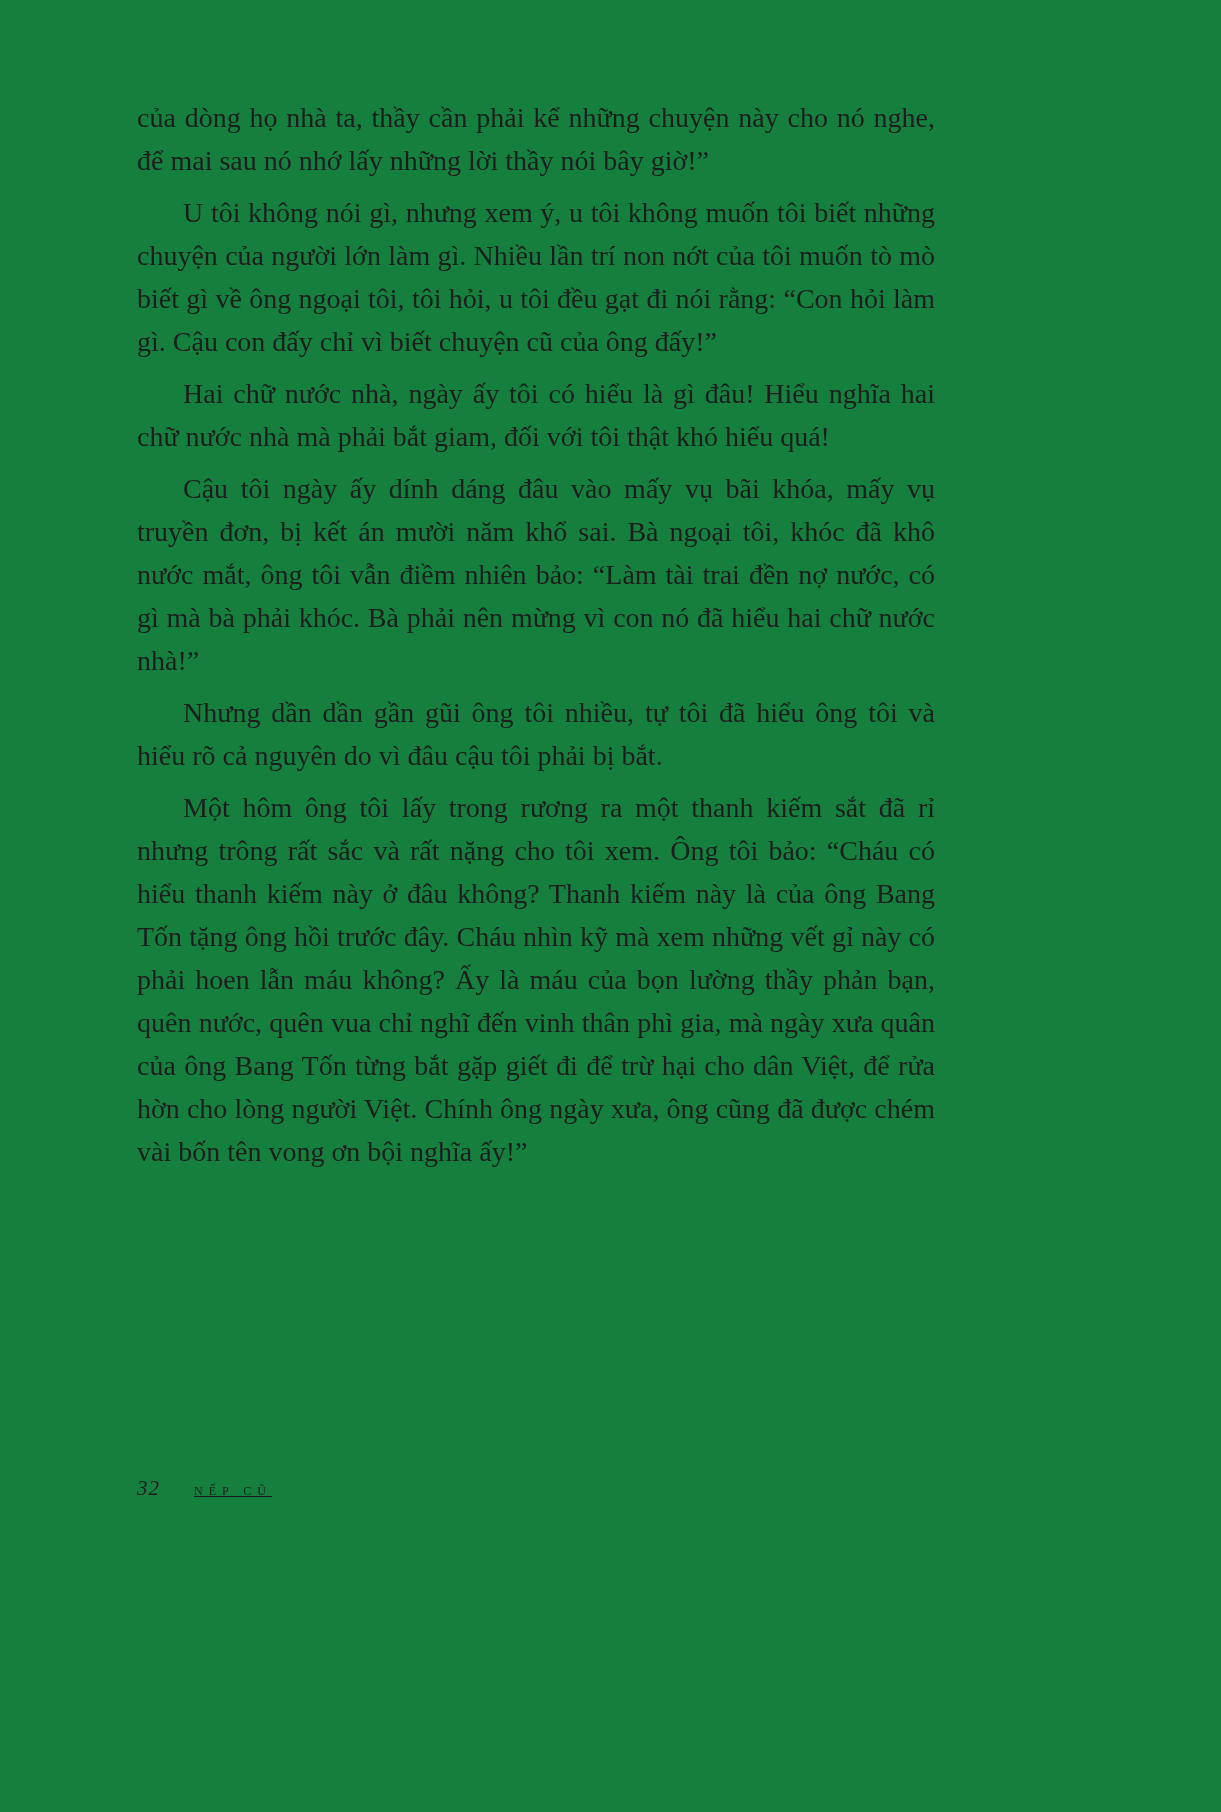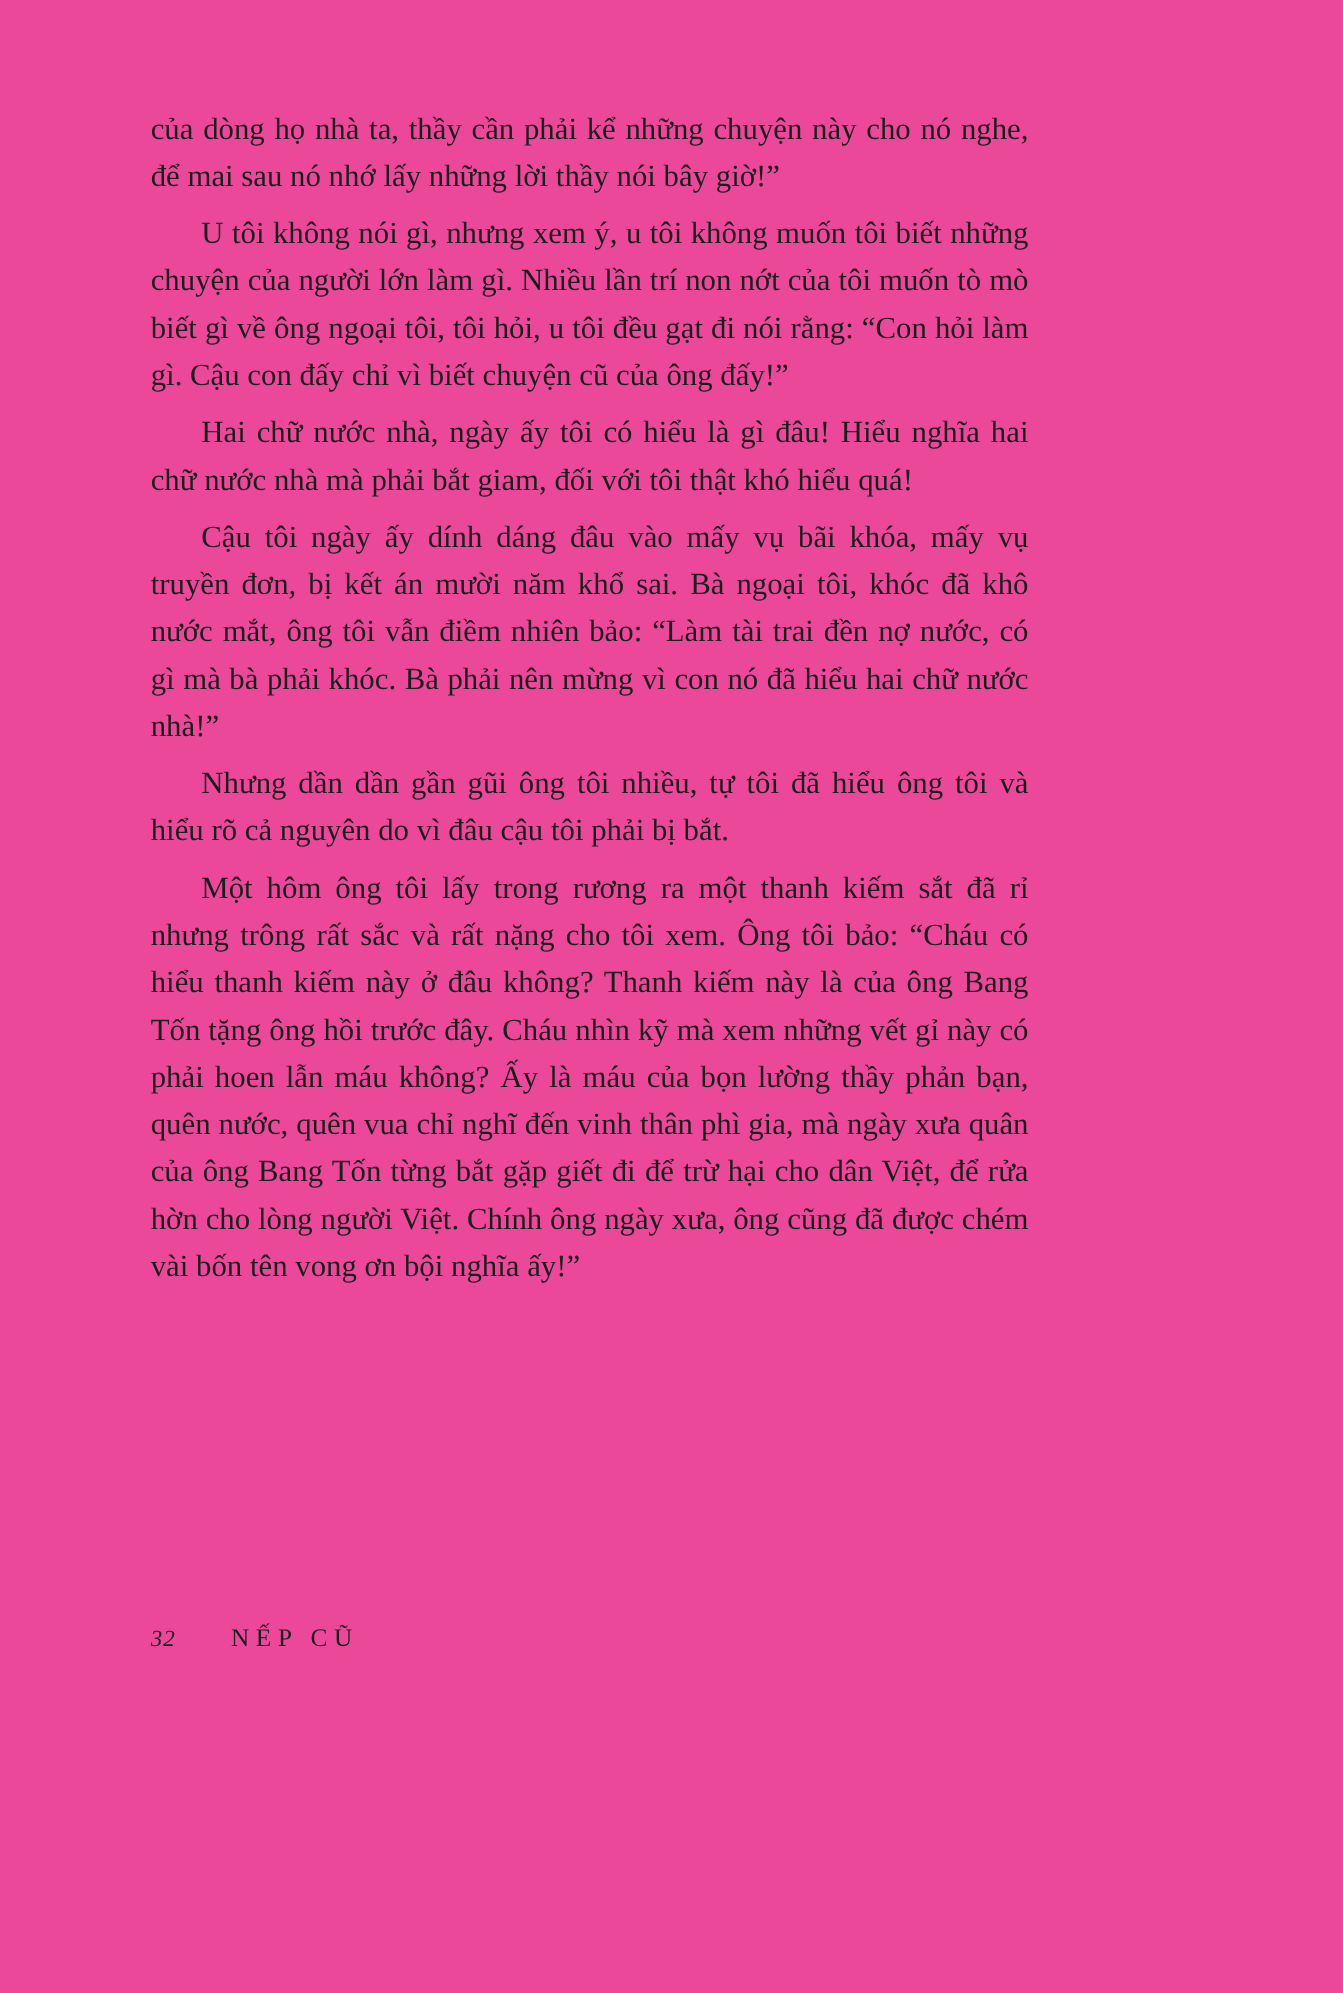--- a/index.html
+++ b/index.html
@@ -4,21 +4,21 @@
 <style>
   html, body {
     margin: 0;
     padding: 0;
     background: #ffffff;
   }
   .page {
     position: relative;
     width: 1221px;
     height: 1812px;
-    background: #ec4899;
+    background: #15803d;
     font-family: "Liberation Serif", "DejaVu Serif", serif;
     color: #1d1d1f;
     overflow: hidden;
   }
   .text-block {
     position: absolute;
     left: 137px;
     top: 96px;
     width: 798px;
     font-size: 28px;
@@ -40,27 +40,28 @@
     position: absolute;
     left: 137px;
     top: 1476px;
     font-size: 21px;
     color: #1d1d1f;
     display: flex;
     align-items: baseline;
   }
   .footer .page-number {
     font-style: italic;
-    margin-right: 50px;
+    margin-right: 34px;
     letter-spacing: 1px;
   }
   .footer .running-title {
-    font-size: 23px;
+    font-size: 12px;
     letter-spacing: 6px;
     text-transform: uppercase;
+    text-decoration: underline;
   }
 </style>
 </head>
 <body>
 
 <div class="page">
 
   <div class="text-block">
     <p class="continuation">của dòng họ nhà ta, thầy cần phải kể những chuyện này cho nó nghe, để mai sau nó nhớ lấy những lời thầy nói bây giờ!”</p>
     <p>U tôi không nói gì, nhưng xem ý, u tôi không muốn tôi biết những chuyện của người lớn làm gì. Nhiều lần trí non nớt của tôi muốn tò mò biết gì về ông ngoại tôi, tôi hỏi, u tôi đều gạt đi nói rằng: “Con hỏi làm gì. Cậu con đấy chỉ vì biết chuyện cũ của ông đấy!”</p>

